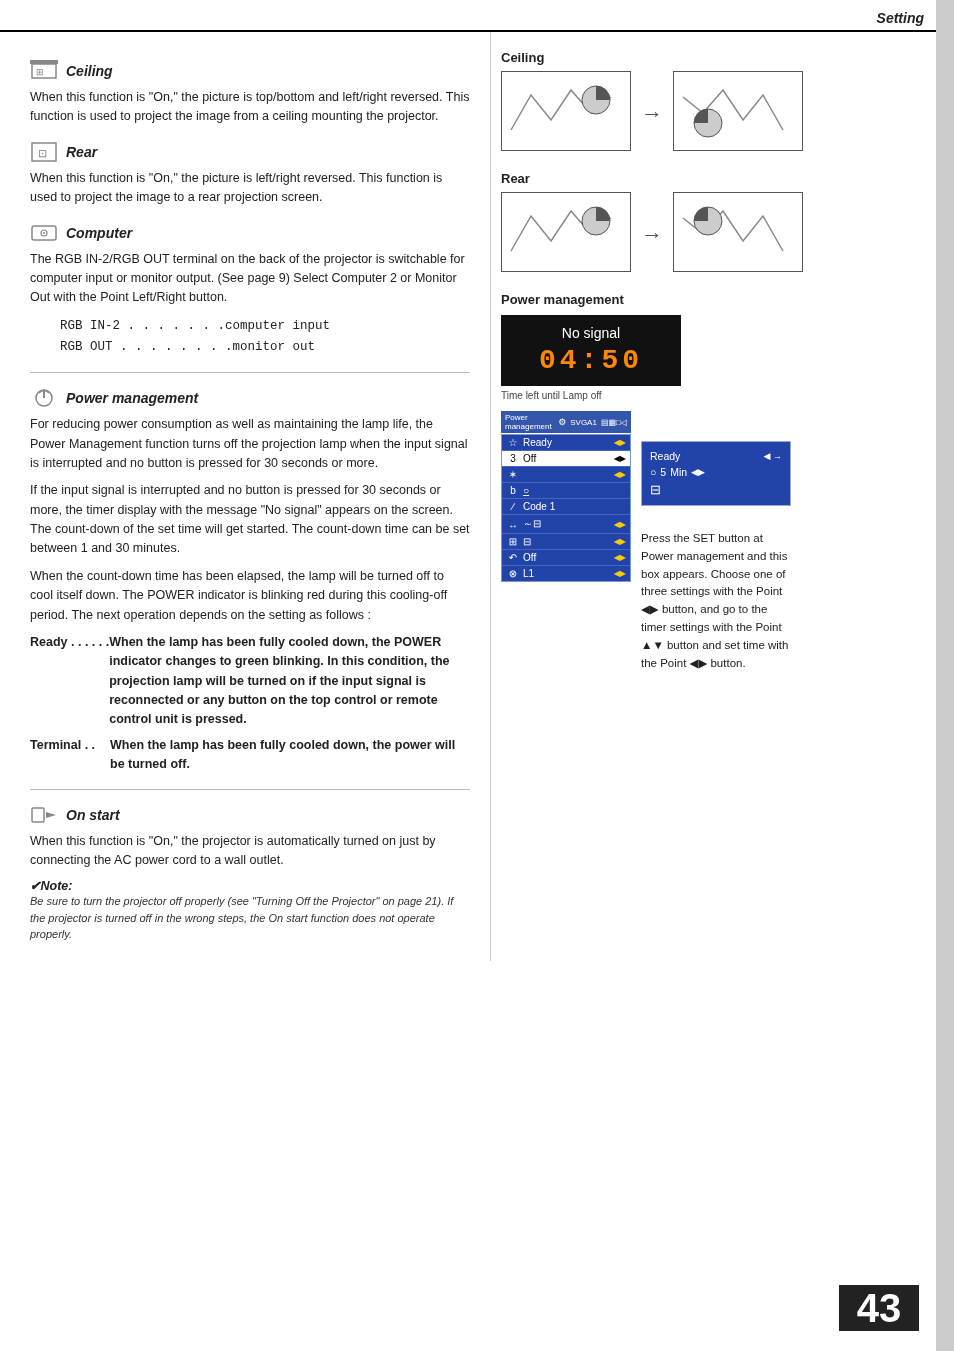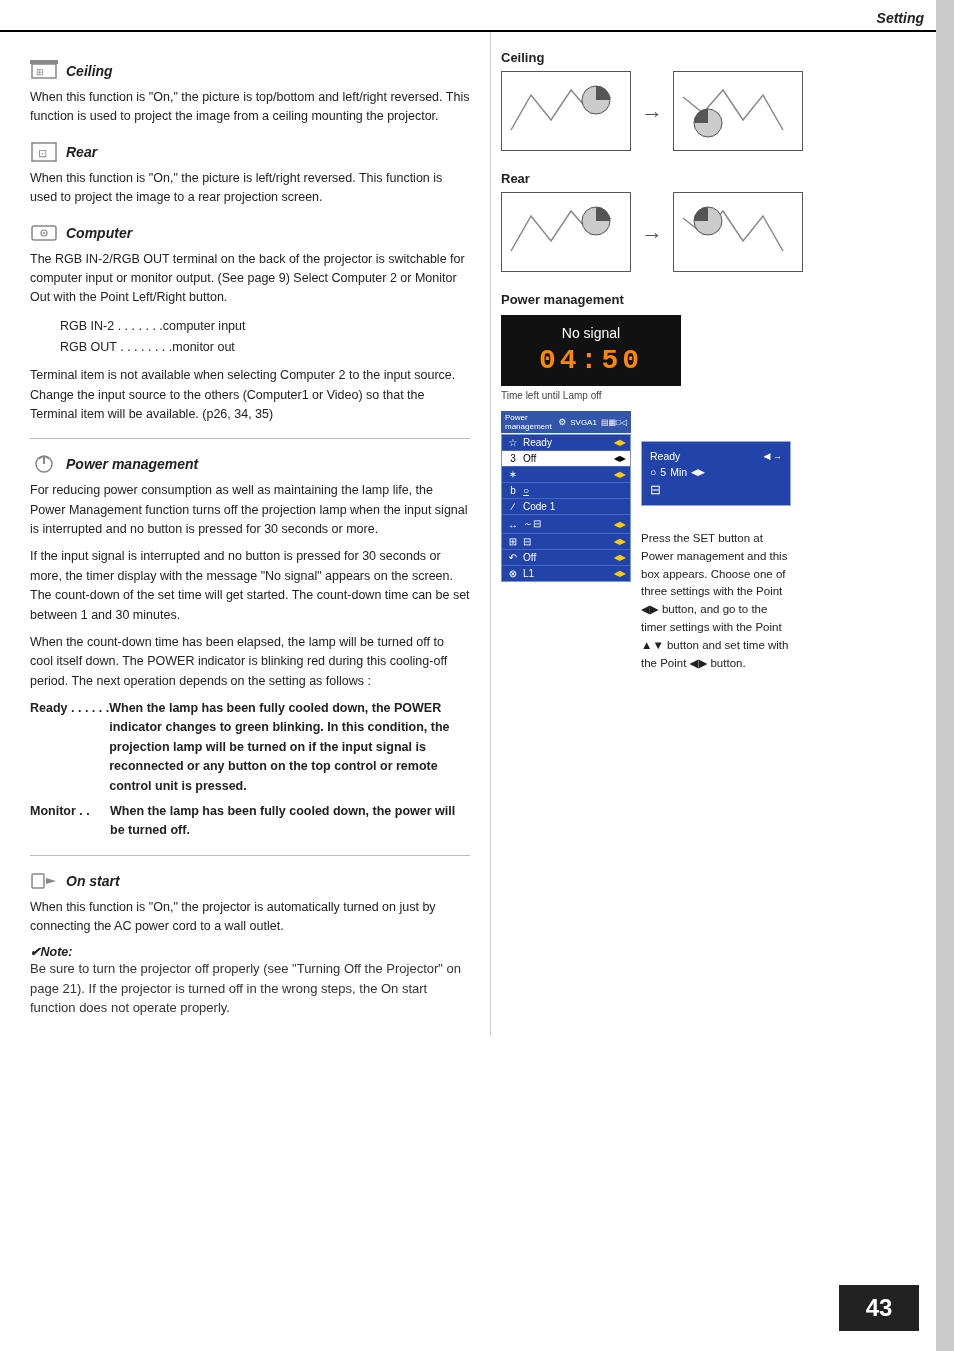--- a/index.html
+++ b/index.html
@@ -85,20 +85,21 @@
       line-height: 1.55;
       margin-bottom: 8px;
     }
 
     
     .indented-list {
       padding-left: 30px;
       margin-bottom: 8px;
       font-size: 12.5px;
       line-height: 1.7;
+      font-family: Liberation Mono, monospace;
     }
 
     
     .bullet-section {
       font-size: 12.5px;
       line-height: 1.55;
       margin-bottom: 6px;
     }
     .bullet-item {
       display: flex;
@@ -120,21 +121,22 @@
       margin: 14px 0;
     }
 
     
     .note-header {
       font-weight: bold;
       font-style: italic;
       font-size: 12.5px;
     }
     .note-text {
-      font-size: 13px;
+      font-size: 11px;
+      font-style: italic;
       line-height: 1.5;
       color: #333;
     }
 
     
     .diagram-section {
       margin-bottom: 20px;
     }
     .diagram-label {
       font-weight: bold;
@@ -203,21 +205,21 @@
       line-height: 1.55;
       color: #222;
       margin-top: 24px;
     }
 
     
     .page-number {
       position: absolute;
       bottom: 20px;
       right: 35px;
-      font-size: 24px;
+      font-size: 40px;
       font-weight: bold;
       color: #fff;
       background: #222;
       width: 80px;
       height: 46px;
       display: flex;
       align-items: center;
       justify-content: center;
     }
   </style>
@@ -263,21 +265,20 @@
           <circle cx="14" cy="11" r="1" fill="#888"></circle>
         </svg>
       </div>
       <span class="section-title">Computer</span>
     </div>
     <p class="body-text">The RGB IN-2/RGB OUT terminal on the back of the projector is switchable for computer input or monitor output.  (See page 9)  Select Computer 2 or Monitor Out with the Point Left/Right button.</p>
     <div class="indented-list">
       <div>RGB IN-2  . . . . . . .computer input</div>
       <div>RGB OUT . . . . . . . .monitor out</div>
     </div>
-    <p class="body-text">Terminal item is not available when selecting Computer 2 to the input source.  Change the input source to the others (Computer1 or Video) so that the Terminal item will be available.  (p26, 34, 35)</p>
 
     <hr class="section-divider">
 
     <div class="section-header">
       <div class="section-icon">
         <svg width="28" height="22" viewBox="0 0 28 22">
           <circle cx="14" cy="11" r="8" fill="none" stroke="#888" stroke-width="1.5"></circle>
           <path d="M14 3 L14 11" stroke="#888" stroke-width="2"></path>
           <path d="M9 6 Q14 1 19 6" fill="none" stroke="#888" stroke-width="1.5"></path>
         </svg>
@@ -287,21 +288,21 @@
     <p class="body-text">For reducing power consumption as well as maintaining the lamp life, the Power Management function turns off the projection lamp when the input signal is interrupted and no button is pressed for 30 seconds or more.</p>
     <p class="body-text">If the input signal is interrupted and no button is pressed for 30 seconds or more, the timer display with the message "No signal" appears on the screen. The count-down of the set time will get started. The count-down time can be set between 1 and 30 minutes.</p>
     <p class="body-text">When the count-down time has been elapsed, the lamp will be turned off to cool itself down. The POWER indicator is blinking red during this cooling-off period. The next operation depends on the setting as follows :</p>
 
     <div class="bullet-section">
       <div class="bullet-item">
         <span class="bullet-label">Ready  . . . . . .</span>
         <span class="bullet-body">When the lamp has been fully cooled down, the POWER indicator changes to green blinking. In this condition, the projection lamp will be turned on if the input signal is reconnected or any button on the top control or remote control unit is pressed.</span>
       </div>
       <div class="bullet-item">
-        <span class="bullet-label" style="min-width:80px;">Monitor . .</span>
+        <span class="bullet-label" style="min-width:80px;">Terminal . .</span>
         <span class="bullet-body">When the lamp has been fully cooled down, the power will be turned off.</span>
       </div>
     </div>
 
     <hr class="section-divider">
 
     <div class="section-header">
       <div class="section-icon">
         <svg width="28" height="22" viewBox="0 0 28 22">
           <rect x="2" y="4" width="12" height="14" rx="1" fill="none" stroke="#888" stroke-width="1.5"></rect>

